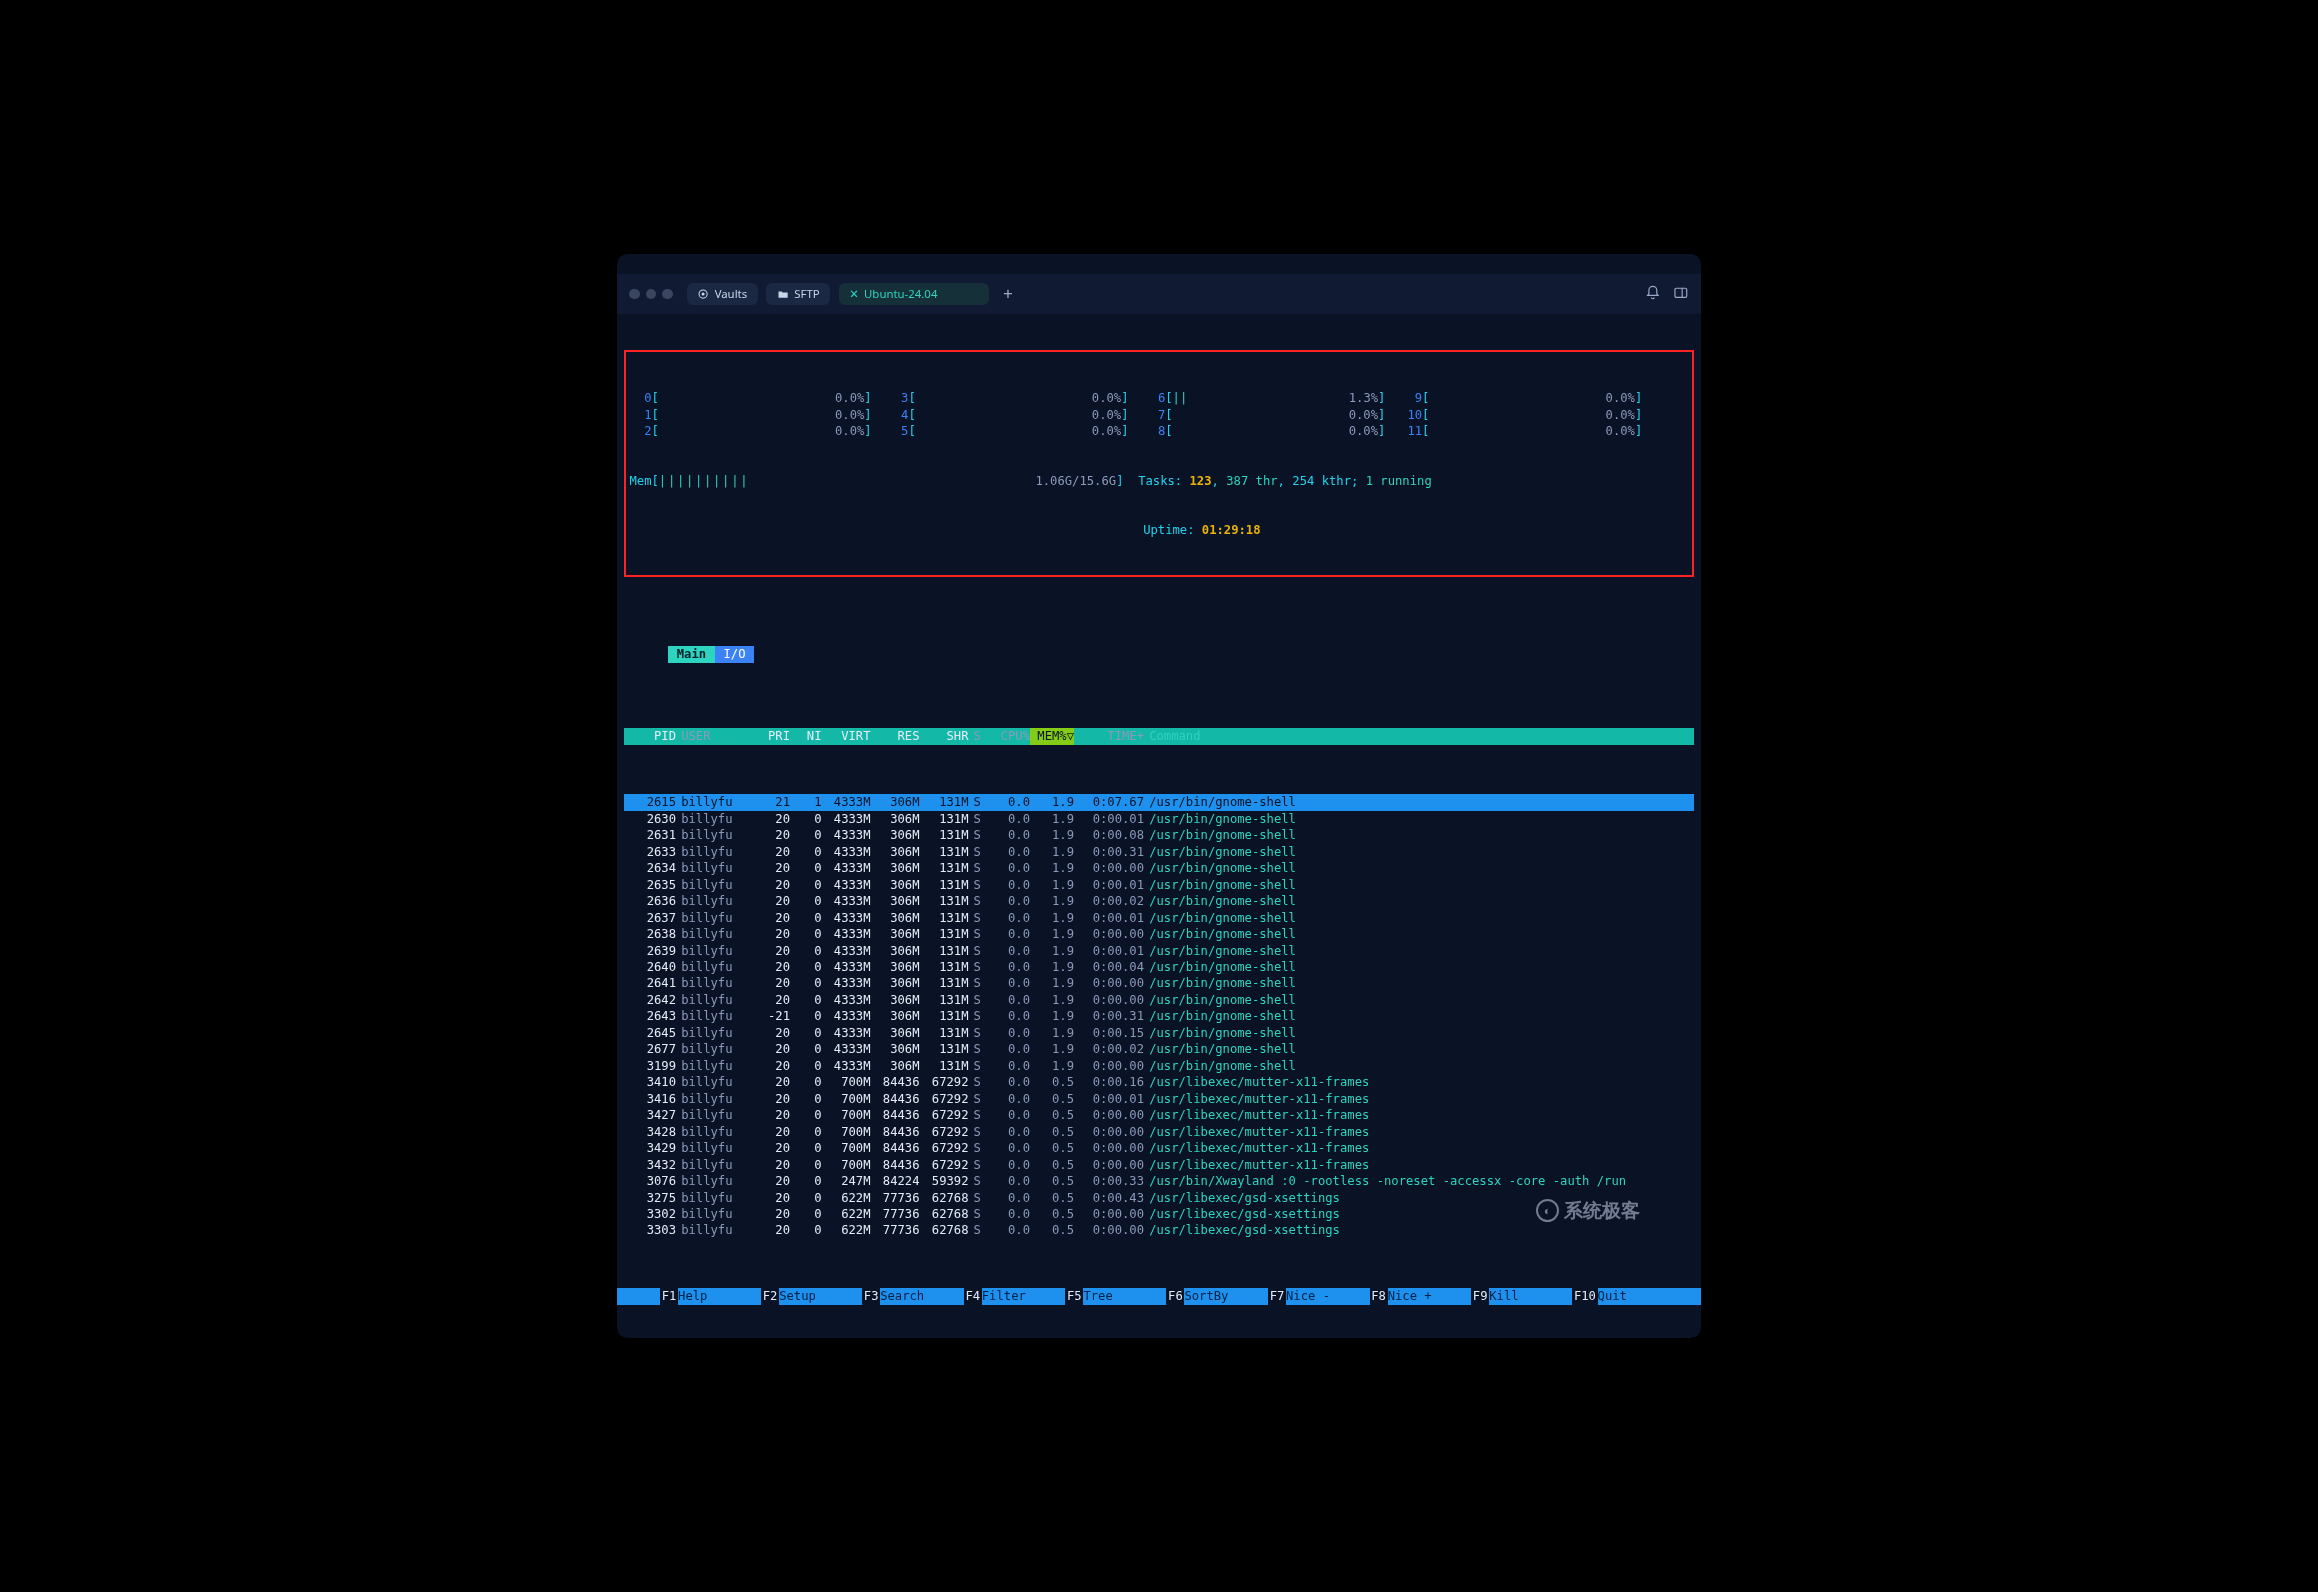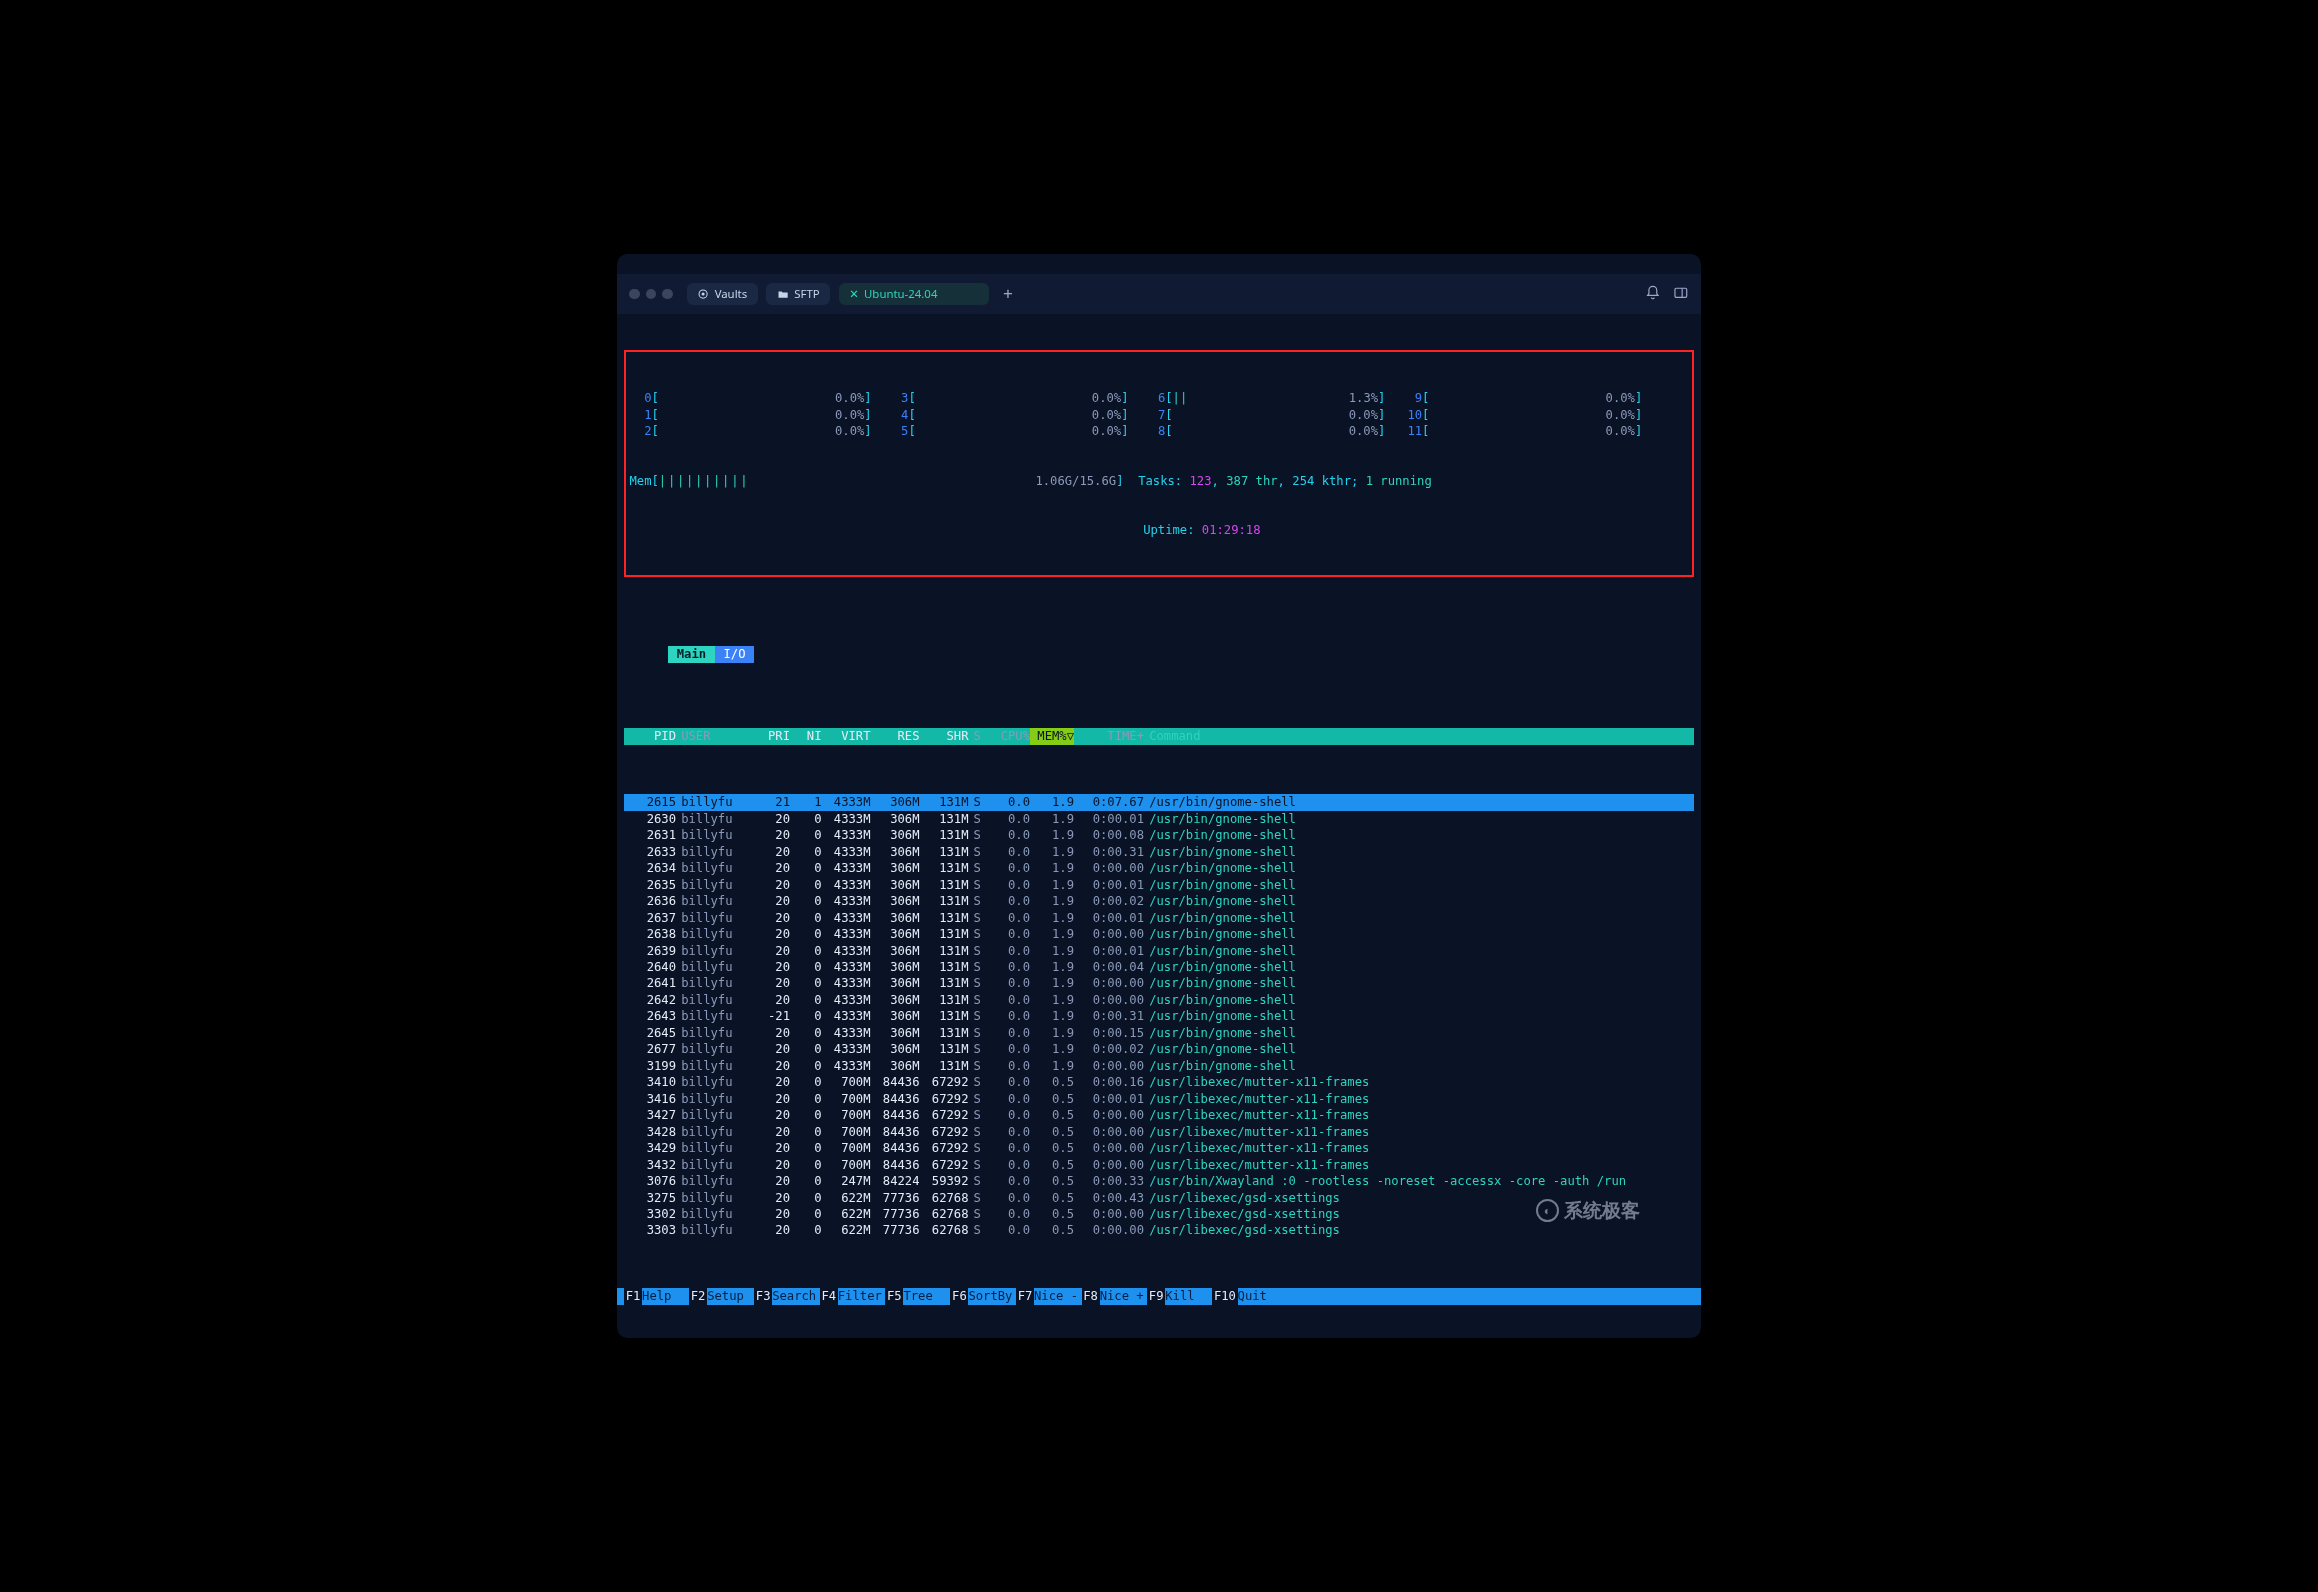--- a/index.html
+++ b/index.html
@@ -53,21 +53,21 @@
   }
   .redbox {
     border: 2.6px solid #ff2222;
     padding: 5.2px 3.5px 3.5px 3.5px;
     margin-bottom: 1.7px;
   }
   .c-cyan  { color: #22d3ee; }
   .c-blue  { color: #3b82f6; }
   .c-teal  { color: #2dd4bf; }
   .c-gray  { color: #8b9ab8; }
-  .c-white { color: #d946ef; }
+  .c-white { color: #eab308; font-weight: bold; }
   .tabs { margin-top: 1.7px; }
   .tab {
     display: inline-block;
     padding: 0 8.7px;
     cursor: pointer;
   }
   .tab.active { background: #2dd4bf; color: #05202a; font-weight: 600; }
   .tab.inactive { background: #3b82f6; color: #ffffff; }
   .header-row {
     background: #14b8a6;
@@ -97,21 +97,21 @@
   .row.sel .col-virt, .row.sel .col-res, .row.sel .col-shr, .row.sel .col-s,
   .row.sel .col-cpu, .row.sel .col-mem, .row.sel .col-time, .row.sel .col-cmd {
     color: #0a1226;
   }
   .fnbar {
     display: flex;
     margin: 0 -7px;
     padding-left: 7px;
     background: #1e90ee;
   }
-  .fnbar .fgrp { display: flex; }
+  .fnbar .fgrp { display: flex; margin-left: 36px; }
   .fnbar .fkey { background: #0a1226; color: #e5ecf8; padding: 0 1.7px; }
   .fnbar .flabel { color: #052044; padding: 0 3.5px 0 0; min-width: 47px; }
   .watermark {
     position: absolute;
     right: 61px;
     bottom: 114px;
     color: rgba(200,210,230,.55);
     font-family: sans-serif;
     font-size: 19px;
     font-weight: 700;

